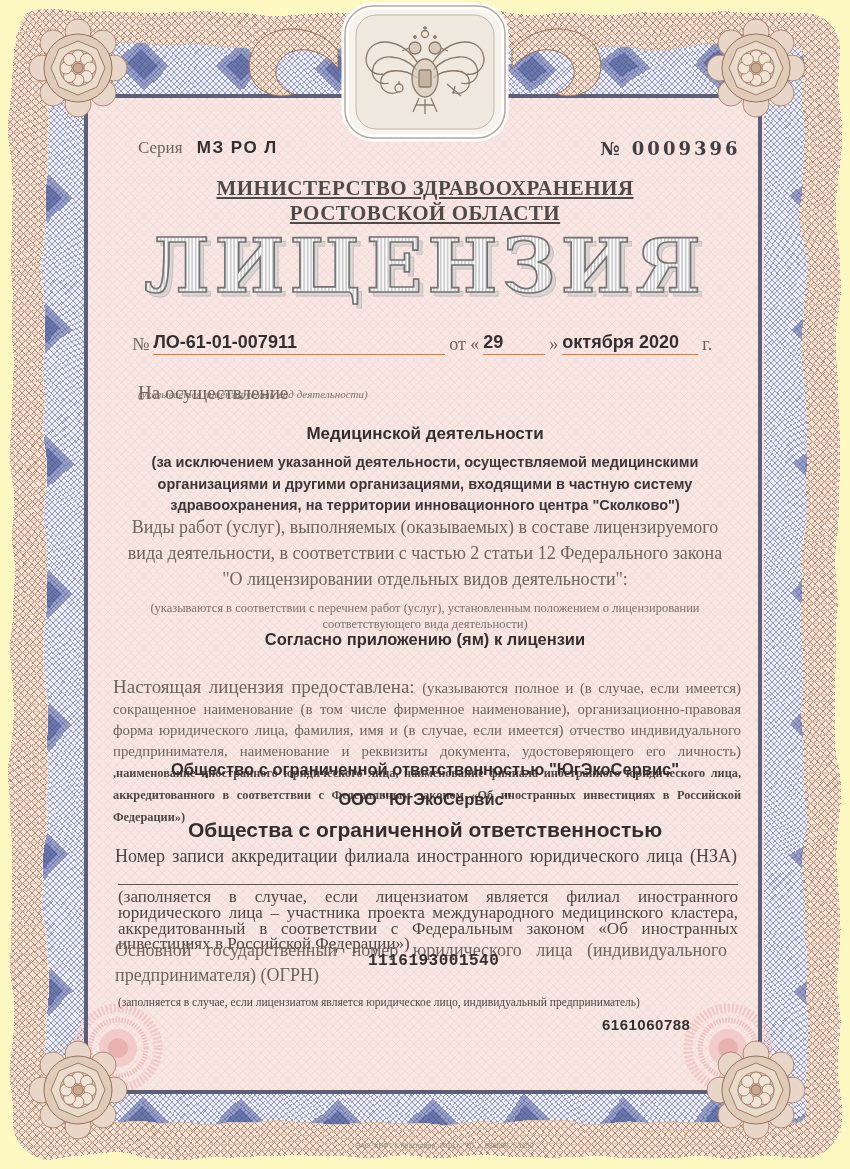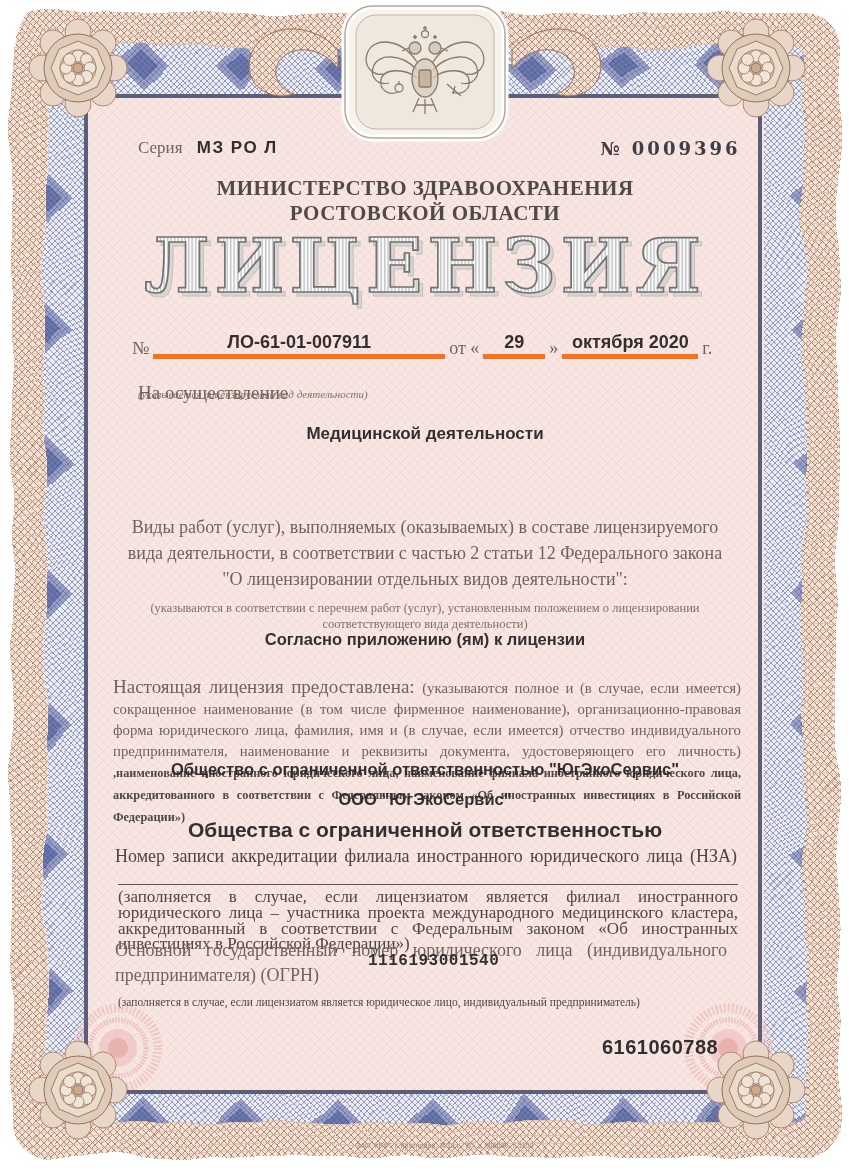--- a/index.html
+++ b/index.html
@@ -1,31 +1,31 @@
 <!DOCTYPE html>
 <html><head>
 <meta charset="utf-8">
 <style>
   html,body{margin:0;padding:0;background:#e9e7e4;}
-  .page{position:relative;width:850px;height:1169px;background:#ffffff;overflow:hidden;
+  .page{position:relative;width:850px;height:1169px;background:#fef9c3;overflow:hidden;
         font-family:"Liberation Serif","DejaVu Serif",serif;}
   .borderart{position:absolute;left:0;top:0;}
   .abs{position:absolute;}
   .serif{font-family:"Liberation Serif","DejaVu Serif",serif;color:#6d645c;}
   .sansb{font-family:"Liberation Sans","DejaVu Sans",sans-serif;font-weight:bold;color:#332f31;}
   .ctr{text-align:center;}
   .just{text-align:justify;}
   .series-row{left:138px;top:138px;width:600px;font-size:17px;}
   .series-value{letter-spacing:1.5px;margin-left:10px;font-size:17px;}
   .docnum{left:600px;top:138px;font-size:18px;color:#3f3e44;font-family:"DejaVu Serif",serif;font-weight:600;letter-spacing:3px;}
   .ministry{left:115px;width:620px;font-size:21px;font-weight:bold;color:#4e4a48;letter-spacing:.5px;
-            font-family:"Liberation Serif",serif;}
+            font-family:"Liberation Serif",serif;text-decoration:underline;}
   .title-svg{left:145px;top:224px;}
   .licrow{left:128px;top:330px;width:616px;display:flex;align-items:flex-end;font-size:18px;}
-  .fill{border-bottom:5px solid #f97316;text-align:center;font-size:18px;line-height:24px;}
+  .fill{border-bottom:1px solid #f97316;font-size:18px;line-height:24px;}
   .lbl{color:#6d645c;padding:0 4px;white-space:nowrap;}
   .h-osn{left:138px;top:382px;font-size:19px;}
   .h-note{left:138px;top:388px;font-size:11px;color:#7b7269;font-style:italic;}
   .act{left:115px;top:424px;width:620px;font-size:17px;}
   .exc{left:100px;top:452px;width:650px;font-size:14.5px;line-height:21.5px;color:#3a3639;}
   .works{left:125px;top:514px;width:600px;font-size:18px;line-height:26px;}
   .worksnote{left:115px;top:592px;width:620px;font-size:12.5px;line-height:16px;color:#7b7269;margin-top:8px;}
   .worksval{left:115px;top:630px;width:620px;font-size:16.5px;}
   .granted{left:113px;top:676px;width:628px;font-size:14.8px;line-height:21px;color:#6d645c;}
   .granted .big{font-size:19px;}
@@ -33,21 +33,21 @@
   .comp1{left:115px;top:760px;width:620px;font-size:16.5px;}
   .comp2{left:115px;top:790px;width:620px;font-size:16.5px;}
   .comp3{left:115px;top:818px;width:620px;font-size:21px;text-align:center;}
   .nza{left:115px;top:846px;width:622px;font-size:18px;text-align:justify;text-align-last:justify;}
   .rule{left:118px;top:884px;width:620px;border-top:1.5px solid #5c5650;height:0;}
   .nzanote{left:118px;top:889px;width:620px;font-size:17px;line-height:15.8px;color:#4c4742;}
   .ogrn{left:115px;top:938px;width:612px;font-size:18px;line-height:25px;}
   .ogrnval{left:368px;top:952px;font-size:16px;letter-spacing:.5px;font-family:Liberation Mono, monospace;}
   .ogrnnote{left:118px;top:996px;font-size:11.5px;color:#4c4742;}
   .inn{left:135px;top:1012px;font-size:19px;}
-  .innval{left:602px;top:1016px;font-size:20px;letter-spacing:.5px;margin-top:20px;}
+  .innval{left:602px;top:1016px;font-size:15px;letter-spacing:.5px;}
   .imprint{left:356px;top:1142px;font-size:7px;color:#968a7f;font-family:"Liberation Sans",sans-serif;}
 </style>
 </head>
 <body>
 
 <div class="page">
 
   <svg class="borderart" width="850" height="1169" viewBox="0 0 850 1169">
     <defs>
       <filter id="wavy" x="-5%" y="-5%" width="110%" height="110%">
@@ -182,20 +182,21 @@
     <span class="lbl serif">от «</span>
     <span class="fill sansb" style="width:62px">29</span>
     <span class="lbl serif">»</span>
     <span class="fill sansb" style="width:136px">октября 2020</span>
     <span class="lbl serif">г.</span>
   </div>
 
   <div class="abs serif h-osn">На осуществление</div>
   <div class="abs serif h-note">(указывается лицензируемый вид деятельности)</div>
   <div class="abs sansb act ctr">Медицинской деятельности</div>
+  <div class="abs sansb exc ctr">(за исключением указанной деятельности, осуществляемой медицинскими организациями и другими организациями, входящими в частную систему здравоохранения, на территории инновационного центра "Сколково")</div>
   <div class="abs serif works ctr">Виды работ (услуг), выполняемых (оказываемых) в составе лицензируемого вида деятельности, в соответствии с частью 2 статьи 12 Федерального закона "О лицензировании отдельных видов деятельности":</div>
   <div class="abs serif worksnote ctr">(указываются в соответствии с перечнем работ (услуг), установленным положением о лицензировании соответствующего вида деятельности)</div>
   <div class="abs sansb worksval ctr">Согласно приложению (ям) к лицензии</div>
 
   <div class="abs granted just">
     <span class="big">Настоящая лицензия предоставлена: </span>
     <span>(указываются полное и (в случае, если имеется) сокращенное наименование (в том числе фирменное наименование), организационно-правовая форма юридического лица, фамилия, имя и (в случае, если имеется) отчество индивидуального предпринимателя, наименование и реквизиты документа, удостоверяющего его личность) </span>
     <span class="small2">,наименование иностранного юридического лица, наименование филиала иностранного юридического лица, аккредитованного в соответствии с Федеральным законом «Об иностранных инвестициях в Российской Федерации»)</span>
   </div>
 

